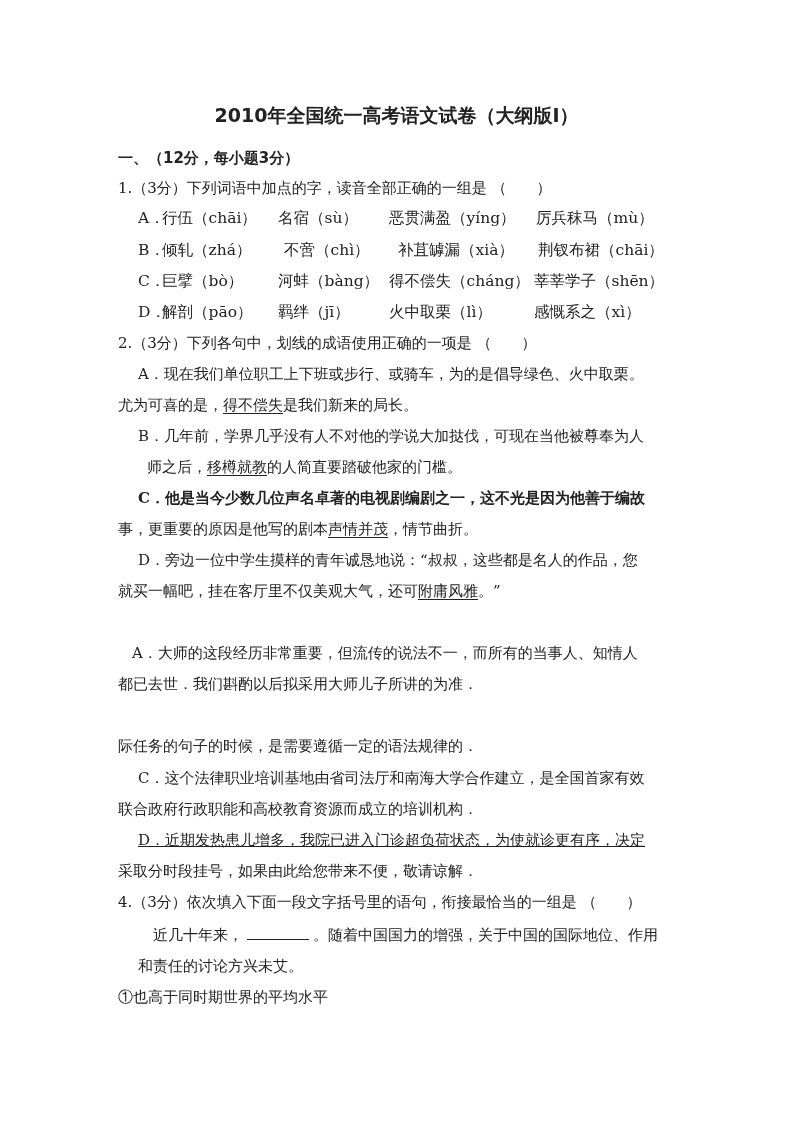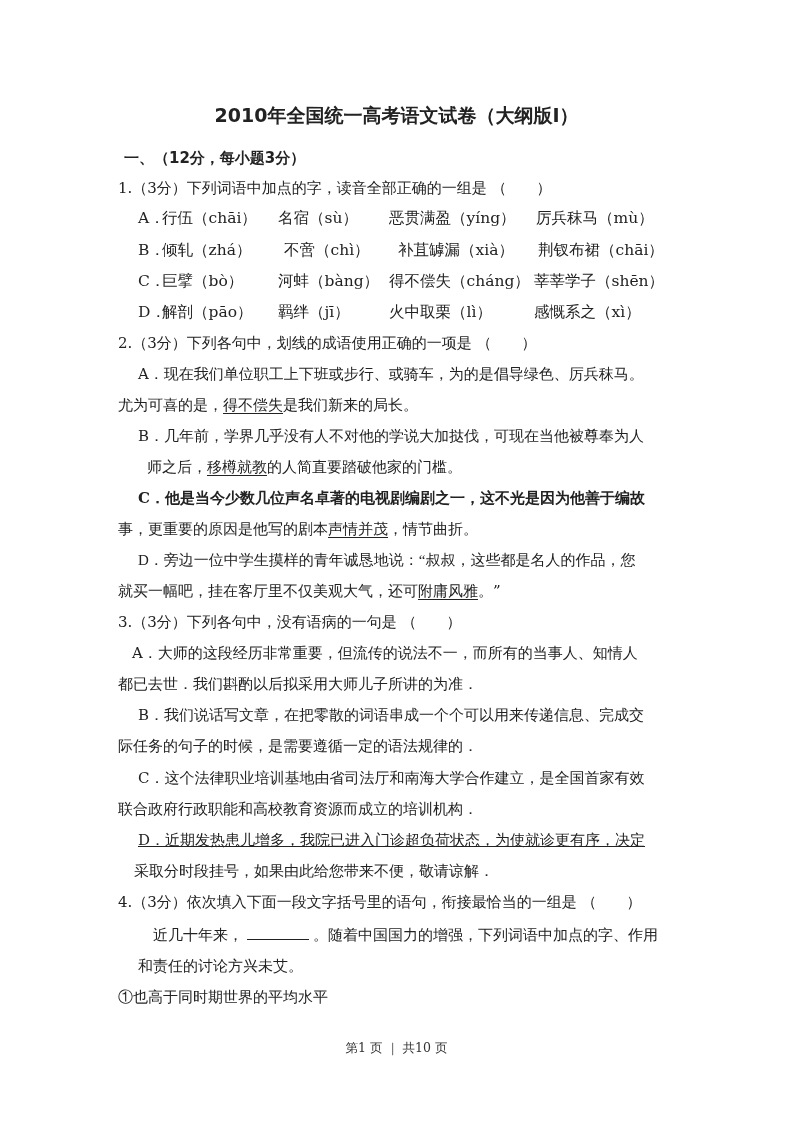--- a/index.html
+++ b/index.html
@@ -10,21 +10,21 @@
   }
   .page { position: absolute; left: 0; top: 0; width: 793px; height: 1122px; }
   .title {
     position: absolute; left: 0; width: 793px; top: 103px;
     text-align: center; font-weight: bold; font-size: 19px;
     font-family: "DejaVu Sans", "Liberation Sans", sans-serif;
   }
   .line {
     position: absolute; font-size: 15px; white-space: nowrap; line-height: 20px;
   }
-  .sec { font-weight: bold; font-family: "DejaVu Sans", "Liberation Sans", sans-serif; font-size: 15px; margin-left: 6px; }
+  .sec { font-weight: bold; font-family: "DejaVu Sans", "Liberation Sans", sans-serif; font-size: 15px; }
   .u { text-decoration: underline; text-underline-offset: 3px; }
   .opt-row { position: absolute; left: 138px; font-size: 15.5px; line-height: 20px; white-space: nowrap; }
   .opt-row span.cell { position: absolute; top: 0; white-space: nowrap; }
   .blank { display: inline-block; width: 62px; border-bottom: 1.5px solid #222; height: 14px; vertical-align: baseline; margin: 0 4px; }
   .footer {
     position: absolute; top: 1040px; left: 0; width: 793px; text-align: center;
     font-size: 12.5px; color: #333;
   }
 </style>
 </head>
@@ -62,57 +62,54 @@
   <div class="opt-row" style="top:302px;">
     <span class="cell" style="left:0">D．</span>
     <span class="cell" style="left:24px">解剖（pāo）</span>
     <span class="cell" style="left:140px">羁绊（jī）</span>
     <span class="cell" style="left:251px">火中取栗（lì）</span>
     <span class="cell" style="left:396px">感慨系之（xì）</span>
   </div>
 
   <div class="line" style="left:118px; top:333px;">2.（3分）下列各句中，划线的成语使用正确的一项是 （　　）</div>
 
-  <div class="line" style="left:138px; top:364px;">A．现在我们单位职工上下班或步行、或骑车，为的是倡导绿色、厉兵秣马。</div>
+  <div class="line" style="left:138px; top:364px;">A．现在我们单位职工上下班或步行、或骑车，为的是倡导绿色、火中取栗。</div>
   <div class="line" style="left:118px; top:395px;">
     <span>尤为可喜的是，</span><span class="u">得不偿失</span><span>是我们新来的局长。</span>
   </div>
 
   <div class="line" style="left:138px; top:426px;">B．几年前，学界几乎没有人不对他的学说大加挞伐，可现在当他被尊奉为人</div>
   <div class="line" style="left:118px; top:457px;margin-left:29px;">
     <span>师之后，</span><span class="u">移樽就教</span><span>的人简直要踏破他家的门槛。</span>
   </div>
 
   <div class="line" style="left:138px; top:488px;font-weight:bold;">C．他是当今少数几位声名卓著的电视剧编剧之一，这不光是因为他善于编故</div>
   <div class="line" style="left:118px; top:519px;">
     <span>事，更重要的原因是他写的剧本</span><span class="u">声情并茂</span><span>，情节曲折。</span>
   </div>
 
-  <div class="line" style="left:138px; top:550px;font-family:Liberation Serif, serif;">D．旁边一位中学生摸样的青年诚恳地说：“叔叔，这些都是名人的作品，您</div>
+  <div class="line" style="left:138px; top:550px;">D．旁边一位中学生摸样的青年诚恳地说：“叔叔，这些都是名人的作品，您</div>
   <div class="line" style="left:118px; top:581px;">
     <span>就买一幅吧，挂在客厅里不仅美观大气，还可</span><span class="u">附庸风雅</span><span>。”</span>
   </div>
 
-  <div class="line" style="left:118px; top:612px;">3.（3分）下列各句中，没有语病的一句是 （　　）</div>
 
   <div class="line" style="left:132px; top:643px;">A．大师的这段经历非常重要，但流传的说法不一，而所有的当事人、知情人</div>
   <div class="line" style="left:118px; top:674px;">都已去世．我们斟酌以后拟采用大师儿子所讲的为准．</div>
 
-  <div class="line" style="left:138px; top:705px;">B．我们说话写文章，在把零散的词语串成一个个可以用来传递信息、完成交</div>
   <div class="line" style="left:118px; top:736px;">际任务的句子的时候，是需要遵循一定的语法规律的．</div>
 
   <div class="line" style="left:138px; top:768px;">C．这个法律职业培训基地由省司法厅和南海大学合作建立，是全国首家有效</div>
   <div class="line" style="left:118px; top:799px;">联合政府行政职能和高校教育资源而成立的培训机构．</div>
 
   <div class="line" style="left:138px; top:830px;text-decoration:underline;">D．近期发热患儿增多，我院已进入门诊超负荷状态，为使就诊更有序，决定</div>
-  <div class="line" style="left:118px; top:861px;margin-left:16px;">采取分时段挂号，如果由此给您带来不便，敬请谅解．</div>
+  <div class="line" style="left:118px; top:861px;">采取分时段挂号，如果由此给您带来不便，敬请谅解．</div>
 
   <div class="line" style="left:118px; top:892px;">4.（3分）依次填入下面一段文字括号里的语句，衔接最恰当的一组是 （　　）</div>
 
   <div class="line" style="left:153px; top:925px;">
-    <span>近几十年来，</span><span class="blank"></span><span>。随着中国国力的增强，下列词语中加点的字、作用</span>
+    <span>近几十年来，</span><span class="blank"></span><span>。随着中国国力的增强，关于中国的国际地位、作用</span>
   </div>
   <div class="line" style="left:138px; top:956px;">和责任的讨论方兴未艾。</div>
 
   <div class="line" style="left:118px; top:987px;">①也高于同时期世界的平均水平</div>
 
-  <div class="footer">第1 页 ｜ 共10 页</div>
 </div>
 
 </body></html>

